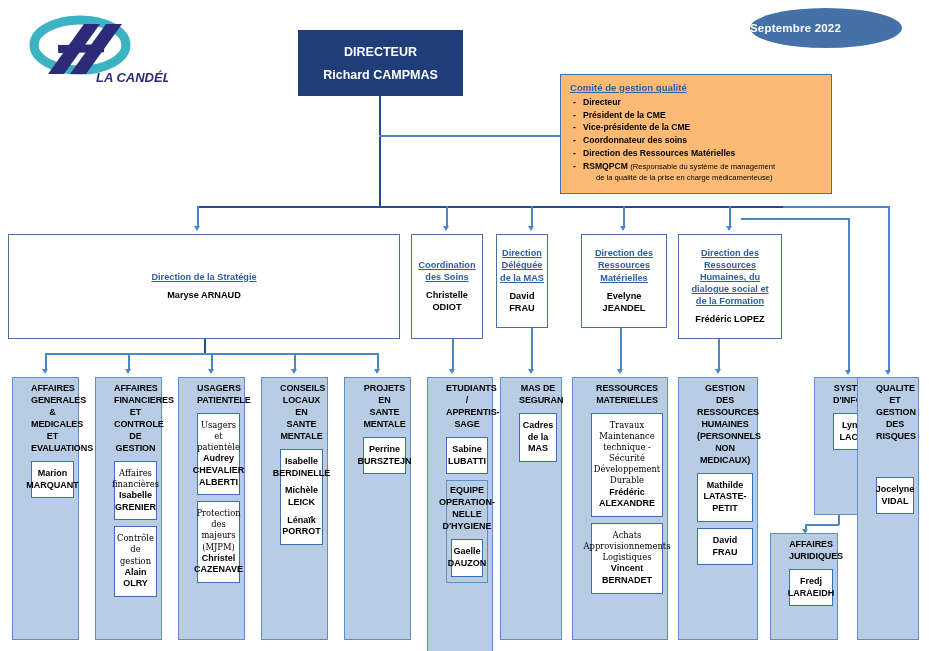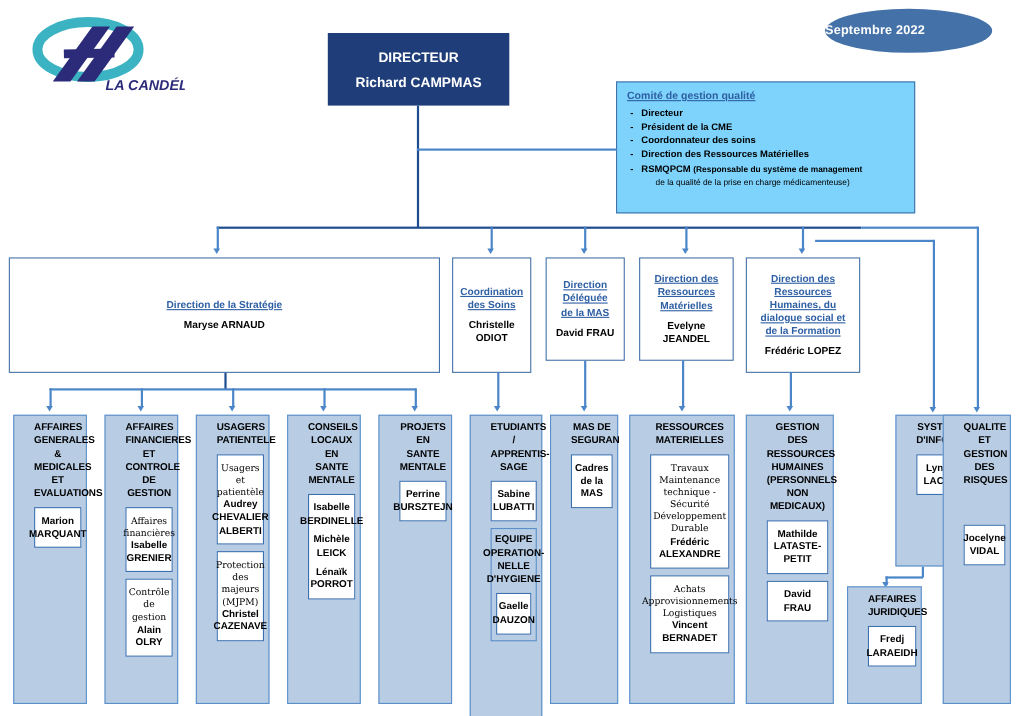--- a/index.html
+++ b/index.html
@@ -17,28 +17,28 @@
     background:#4472A8;display:flex;align-items:center;}
   #date-pill span{color:#fff;font-weight:bold;font-size:11.5px;letter-spacing:.2px;}
 
   
   #director{left:298px;top:30px;width:165px;height:66px;background:#1F3E79;
     display:flex;flex-direction:column;align-items:center;justify-content:center;gap:9px;}
   #director div{color:#fff;font-weight:bold;font-size:12.5px;}
 
   
   #quality-box{left:560px;top:74px;width:272px;height:120px;border:1.4px solid #4472A8;
-    background:#7dd3fc;padding:7px 9px;}
+    background:#fdba74;padding:7px 9px;}
   #quality-box .qtitle{color:#2E5FA3;font-weight:bold;font-size:9.6px;
     text-decoration:underline;margin-bottom:3px;}
   #quality-box ul{list-style:none;margin:0;padding:0;}
   #quality-box li{font-size:8.6px;font-weight:bold;line-height:1.48;
     padding-left:13px;position:relative;}
   #quality-box li:before{content:"-";position:absolute;left:3px;font-weight:bold;}
-  #quality-box li .note{font-weight:bold;font-size:7.6px;}
+  #quality-box li .note{font-weight:normal;font-size:7.6px;}
   #quality-box li .note2{display:block;font-weight:normal;font-size:7.6px;padding-left:13px;}
 
   
   .dir{border:1.4px solid #4472A8;background:#fff;display:flex;flex-direction:column;
     align-items:center;justify-content:center;text-align:center;padding:4px 3px;}
   .dir .dt{color:#2E5FA3;font-weight:bold;text-decoration:underline;
     font-size:9.2px;line-height:1.32;}
   .dir .dn{font-weight:bold;font-size:9.2px;line-height:1.3;margin-top:7px;}
 
   
@@ -87,20 +87,21 @@
 <div class="abs" id="director">
   <div>DIRECTEUR</div>
   <div>Richard CAMPMAS</div>
 </div>
 
 <div class="abs" id="quality-box">
   <div class="qtitle">Comité de gestion qualité</div>
   <ul id="qc-list">
       <li>Directeur</li>
       <li>Président de la CME</li>
+      <li>Vice-présidente de la CME</li>
       <li>Coordonnateur des soins</li>
       <li>Direction des Ressources Matérielles</li>
       <li><span>RSMQPCM </span><span class="note">(Responsable du système de management</span><span class="note2">de la qualité de la prise en charge médicamenteuse)</span></li>
     </ul>
 </div>
 
 <div class="abs dir" id="dir0" style="left:8px;top:234px;width:392px;height:105px;">
   <div class="dt">
       <div>Direction de la Stratégie</div>
     </div>
@@ -111,21 +112,21 @@
 <div class="abs dir" id="dir1" style="left:411px;top:234px;width:72px;height:105px;">
   <div class="dt">
       <div>Coordination</div>
       <div>des Soins</div>
     </div>
   <div class="dn">
       <div>Christelle</div>
       <div>ODIOT</div>
     </div>
 </div>
-<div class="abs dir" id="dir2" style="left:496px;top:234px;width:72px;height:94px;">
+<div class="abs dir" id="dir2" style="left:496px;top:234px;width:52px;height:94px;">
   <div class="dt">
       <div>Direction</div>
       <div>Déléguée</div>
       <div>de la MAS</div>
     </div>
   <div class="dn">
       <div>David FRAU</div>
     </div>
 </div>
 <div class="abs dir" id="dir3" style="left:581px;top:234px;width:86px;height:94px;">

